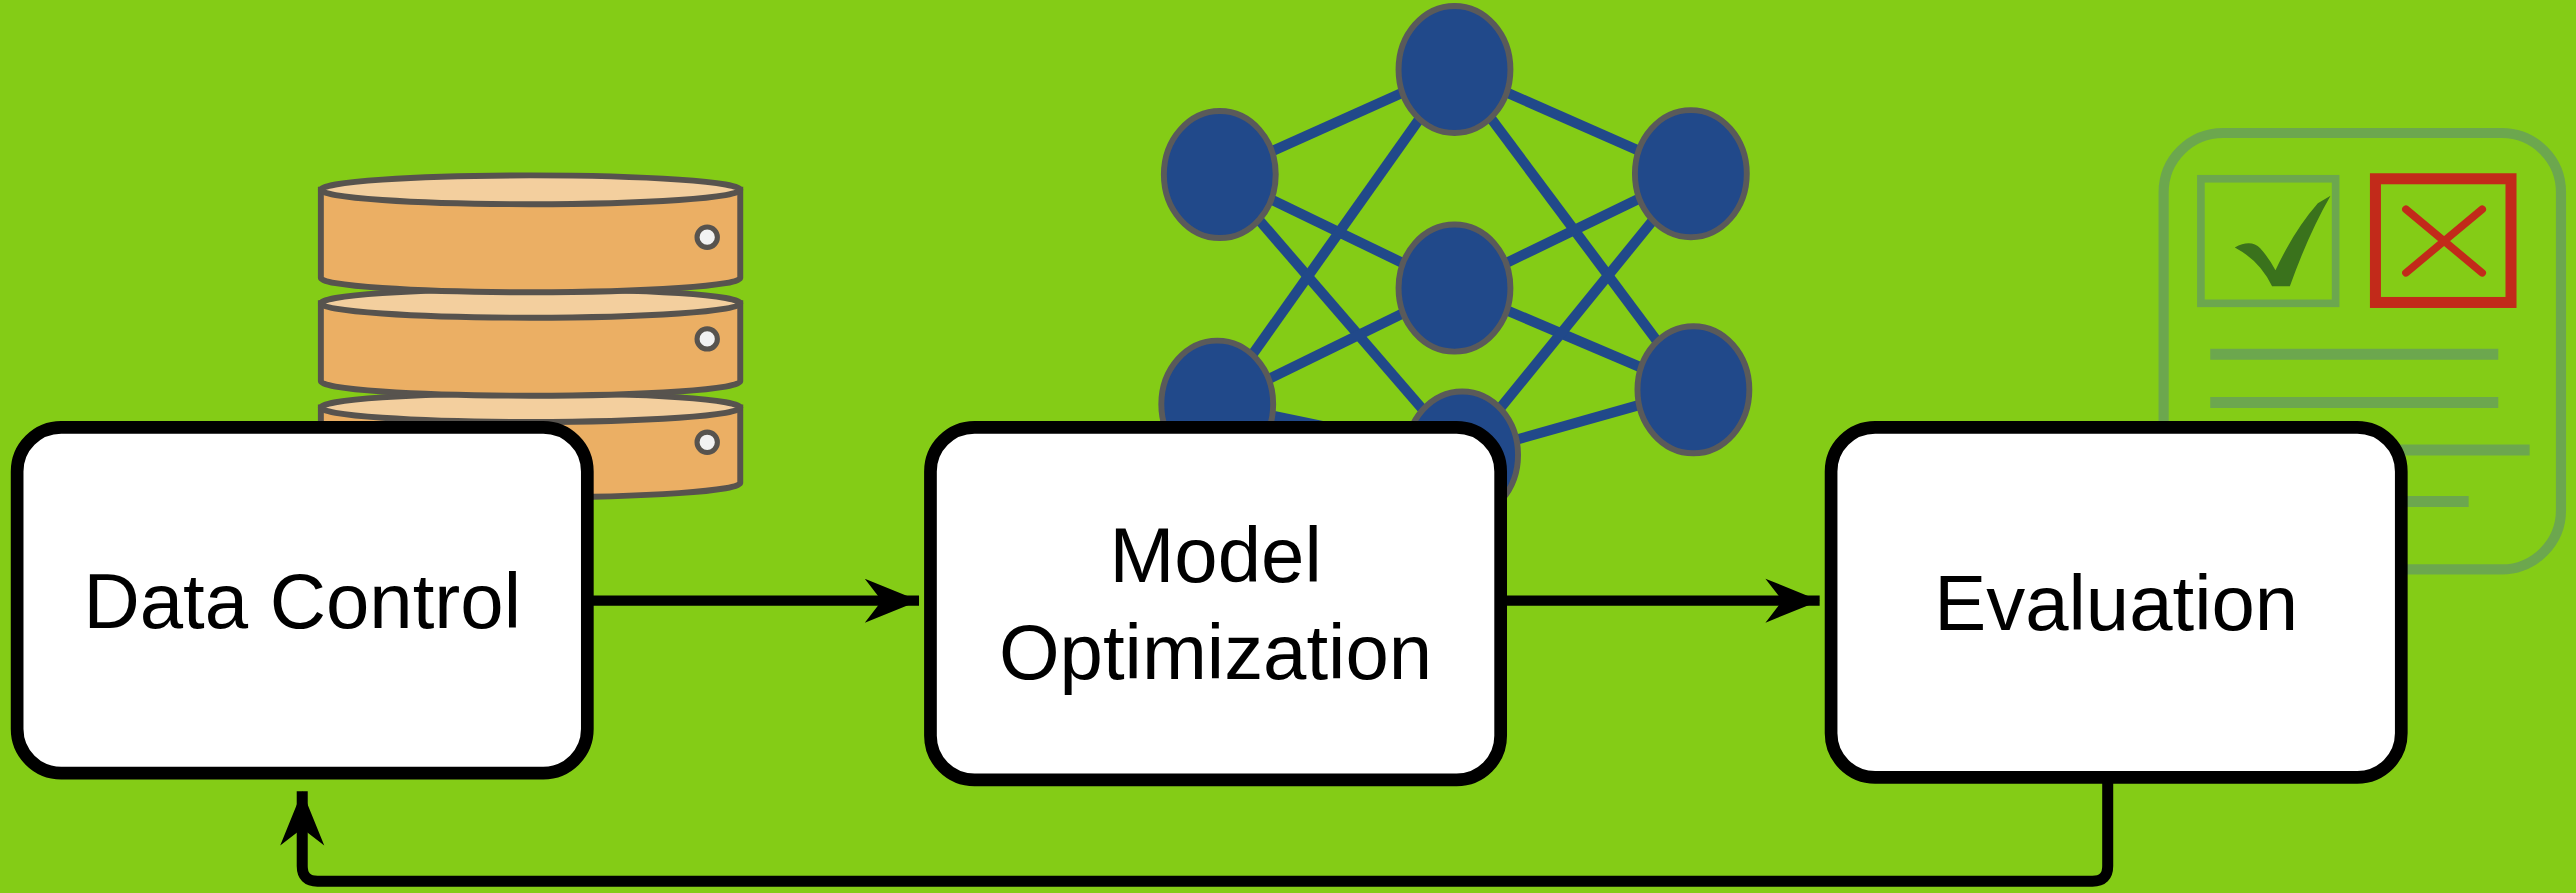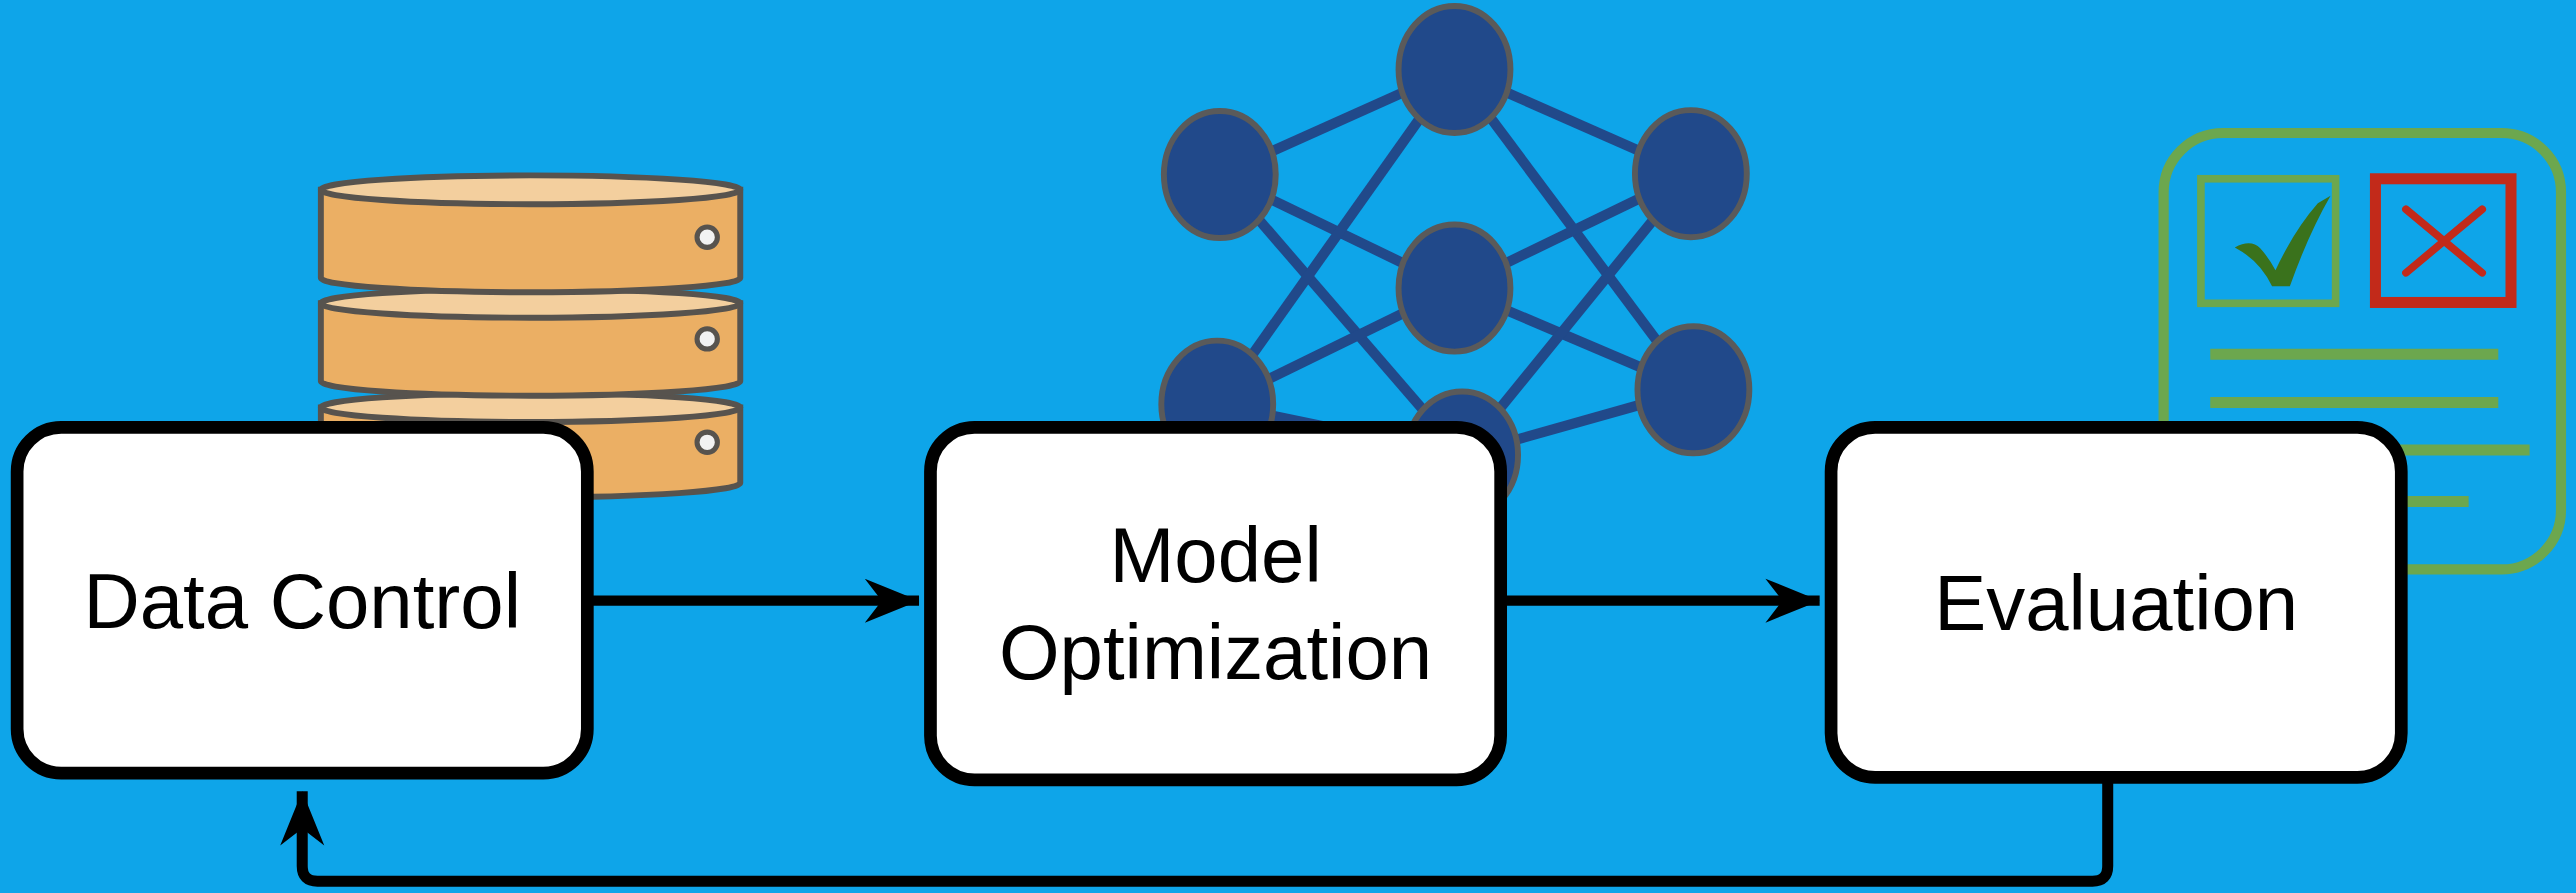--- a/index.html
+++ b/index.html
@@ -5,21 +5,21 @@
   html, body {
     margin: 0;
     padding: 0;
     background: #ffffff;
     font-family: "Liberation Sans", sans-serif;
   }
   .canvas-wrap {
     width: 2576px;
     height: 893px;
     position: relative;
-    background: #0ea5e9;
+    background: #84cc16;
   }
   svg.diagram {
     display: block;
     width: 2576px;
     height: 893px;
   }
   text.box-label {
     font-family: "Liberation Sans", sans-serif;
     font-size: 92px;
     fill: #000000;

